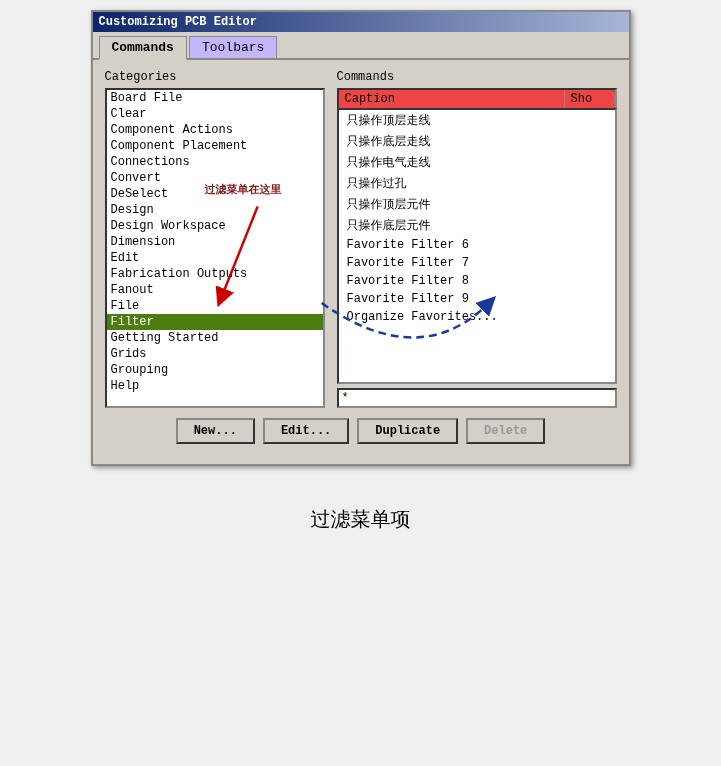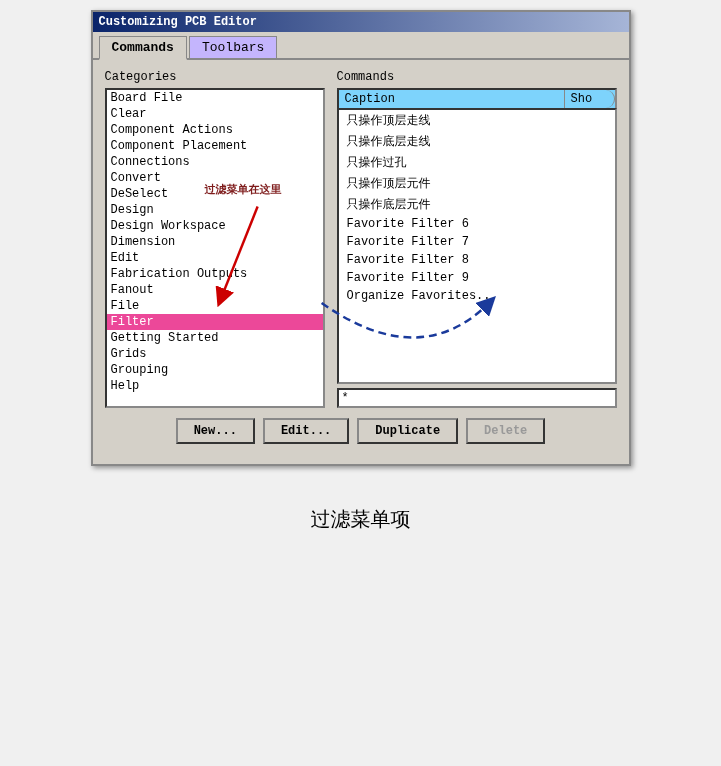--- a/index.html
+++ b/index.html
@@ -91,35 +91,35 @@
 
     .list-item {
       padding: 1px 4px;
       cursor: pointer;
       font-family: 'Courier New', monospace;
       font-size: 12px;
       white-space: nowrap;
     }
 
     .list-item.selected {
-      background: #ec4899;
+      background: #4d7c0f;
       color: white;
     }
 
     .right-panel {
       flex: 1;
       display: flex;
       flex-direction: column;
     }
 
     .right-header {
       display: flex;
       border: 2px inset #888;
       border-bottom: none;
-      background: #7dd3fc;
+      background: #ef4444;
     }
 
     .right-header-col {
       padding: 2px 6px;
       font-size: 12px;
       font-family: 'Courier New', monospace;
       border-right: 1px solid #888;
       flex: 1;
     }
 
@@ -279,20 +279,21 @@
 
       <div class="right-panel">
         <div class="col-label">Commands</div>
         <div class="right-header">
           <div class="right-header-col">Caption</div>
           <div class="right-header-col short">Sho</div>
         </div>
         <div class="right-list-box">
           <div class="right-list-item"><span>只操作顶层走线</span></div>
           <div class="right-list-item"><span>只操作底层走线</span></div>
+          <div class="right-list-item"><span>只操作电气走线</span></div>
           <div class="right-list-item"><span>只操作过孔</span></div>
           <div class="right-list-item"><span>只操作顶层元件</span></div>
           <div class="right-list-item"><span>只操作底层元件</span></div>
           <div class="right-list-item"><span>Favorite Filter 6</span></div>
           <div class="right-list-item"><span>Favorite Filter 7</span></div>
           <div class="right-list-item"><span>Favorite Filter 8</span></div>
           <div class="right-list-item"><span>Favorite Filter 9</span></div>
           <div class="right-list-item"><span>Organize Favorites...</span></div>
         </div>
         <div class="filter-input-row">

